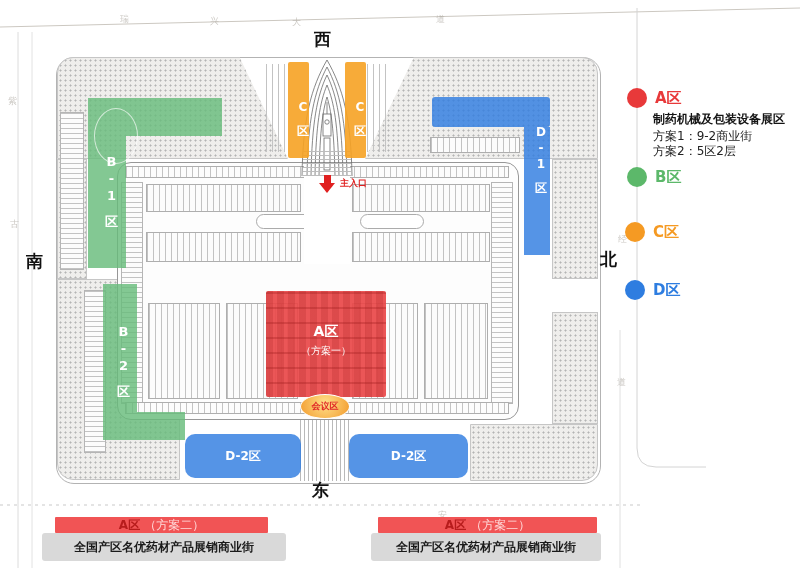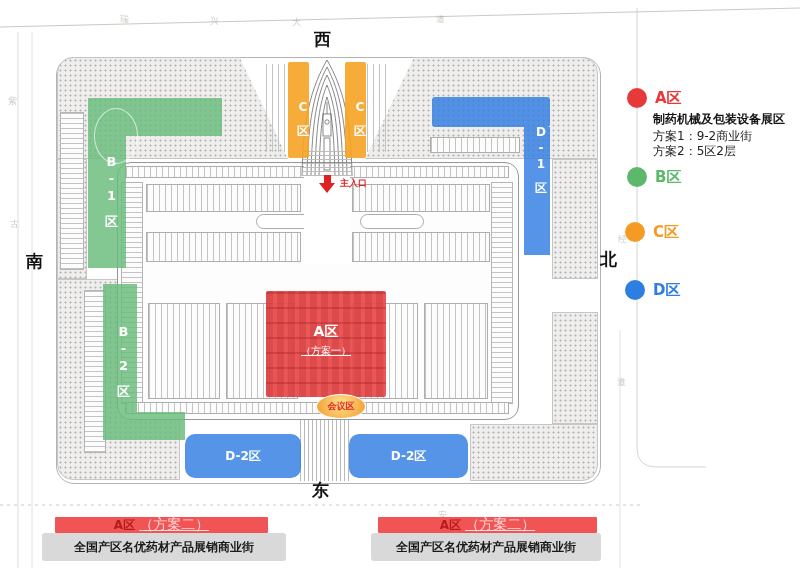--- a/index.html
+++ b/index.html
@@ -19,43 +19,43 @@
   .zone{z-index:4;}
   .zlabel{z-index:5;color:#fff;font-weight:bold;text-align:center;}
   .vtext{writing-mode:vertical-rl;text-orientation:upright;letter-spacing:2px;line-height:1;}
   .z-green{background:rgba(104,188,123,0.82);}
   .z-blue{background:rgba(47,125,224,0.82);}
   .z-orange{background:rgba(246,162,35,0.9);}
   #zoneA{left:266px;top:291px;width:120px;height:106px;background:rgba(233,73,74,0.93);border-radius:2px;
     background-image:repeating-linear-gradient(0deg,transparent 0,transparent 13px,rgba(150,20,20,0.28) 13px,rgba(150,20,20,0.28) 15px),
                      repeating-linear-gradient(90deg,rgba(150,20,20,0.18) 0,rgba(150,20,20,0.18) 7px,transparent 7px,transparent 11px);}
   #zoneA .t1{font-size:14px;font-weight:bold;}
-  #zoneA .t2{font-size:10px;margin-top:3px;text-decoration:underline;}
-  #conf{left:316px;top:394px;width:48px;height:23px;border-radius:50%;border:1px solid #fff;
+  #zoneA .t2{font-size:10px;margin-top:3px;}
+  #conf{left:300px;top:394px;width:48px;height:23px;border-radius:50%;border:1px solid #fff;
         background:radial-gradient(circle at 50% 35%,#ffe08a,#f2992b);display:flex;align-items:center;justify-content:center;
         color:#e02727;font-size:9px;font-weight:bold;z-index:5;text-align:right;}
   
   #arrowStem{left:324px;top:175px;width:7px;height:8px;background:#e02020;z-index:5;}
   #arrowHead{left:319px;top:183px;width:0;height:0;border-left:8px solid transparent;border-right:8px solid transparent;border-top:10px solid #e02020;z-index:5;}
   #entranceLabel{left:340px;top:177px;color:#e02020;font-size:9px;font-weight:bold;z-index:5;}
   .compass{font-size:17px;font-weight:bold;color:#111;z-index:6;}
   .roadchar{color:#a9a49c;font-size:9px;opacity:0.6;z-index:1;}
   
   .lg-dot{width:20px;height:20px;border-radius:50%;z-index:6;}
   .lg-title{font-size:15px;font-weight:bold;z-index:6;}
   .lg-desc{font-size:12px;font-weight:bold;color:#141414;z-index:6;white-space:nowrap;}
   .lg-line{font-size:12px;color:#222;z-index:6;white-space:nowrap;}
   .c-red{color:#e8393a;} .bg-red{background:#e8393a;}
   .c-green{color:#5cb86a;} .bg-green{background:#5cb86a;}
   .c-orange{color:#f59a23;} .bg-orange{background:#f59a23;}
   .c-blue{color:#2e7de0;} .bg-blue{background:#2e7de0;}
   
   .banner-red{height:16px;background:#f15455;display:flex;align-items:center;justify-content:center;gap:4px;z-index:6;border-radius:1px;}
   .banner-red .bt{color:#b71c1c;font-weight:bold;font-size:12px;}
-  .banner-red .bs{color:#ffd9d9;font-size:14px;text-decoration:underline;}
+  .banner-red .bs{color:#ffd9d9;font-size:12px;}
   .banner-gray{height:28px;background:#d9d9d9;display:flex;align-items:center;justify-content:center;z-index:6;border-radius:3px;}
   .banner-gray .bd{color:#1a1a1a;font-weight:bold;font-size:12px;}
   .oval{border:1px solid rgba(255,255,255,0.65);border-radius:50%;z-index:5;}
   .stad{border:1px solid #ababab;border-radius:8px;background:#fff;z-index:3;}
 </style>
 </head>
 <body>
 
 <div class="stage">
 

